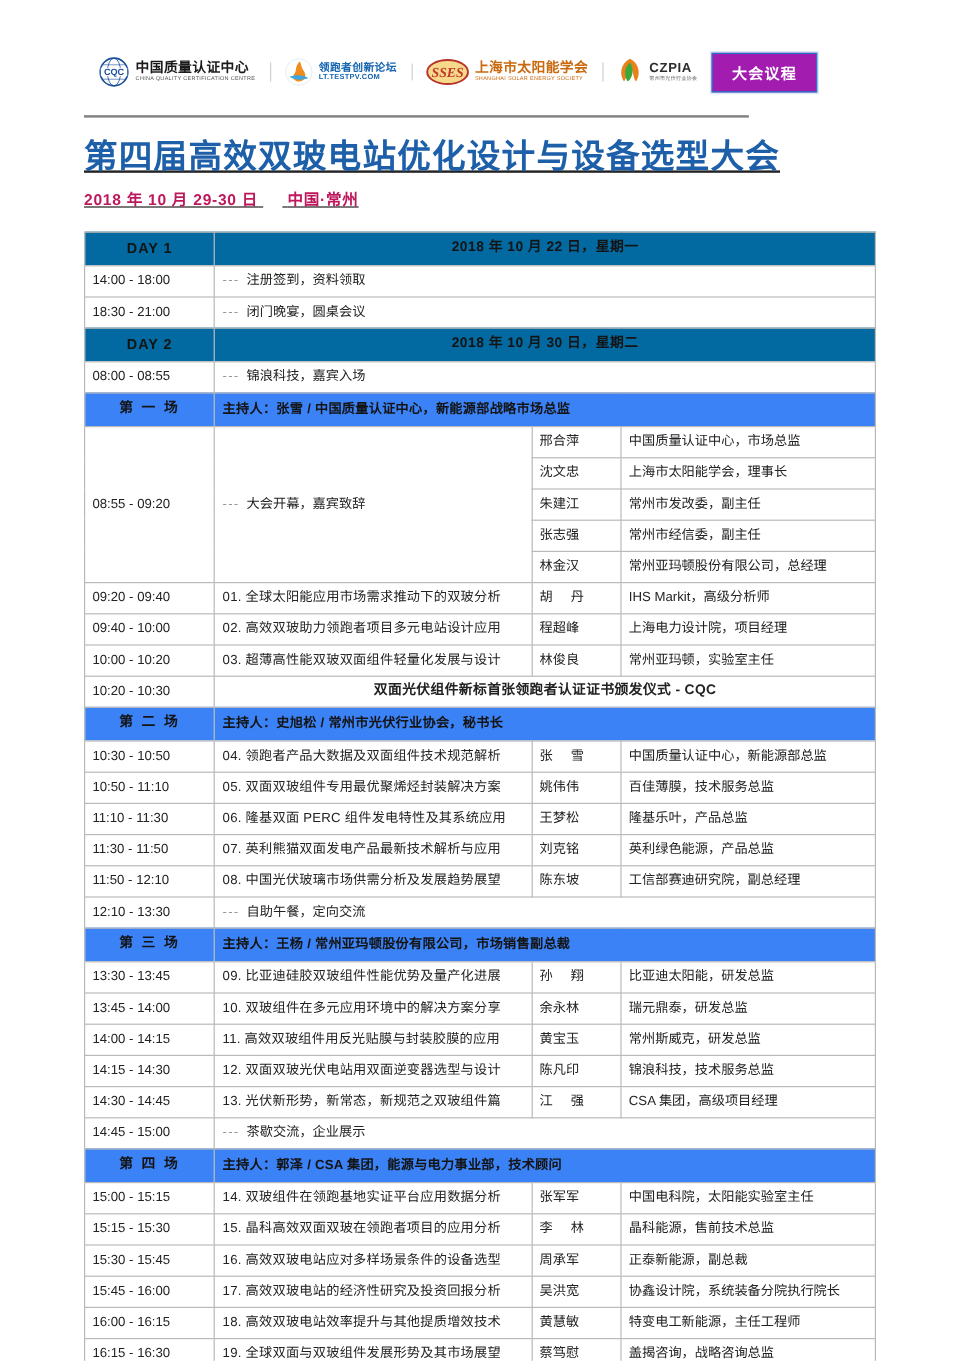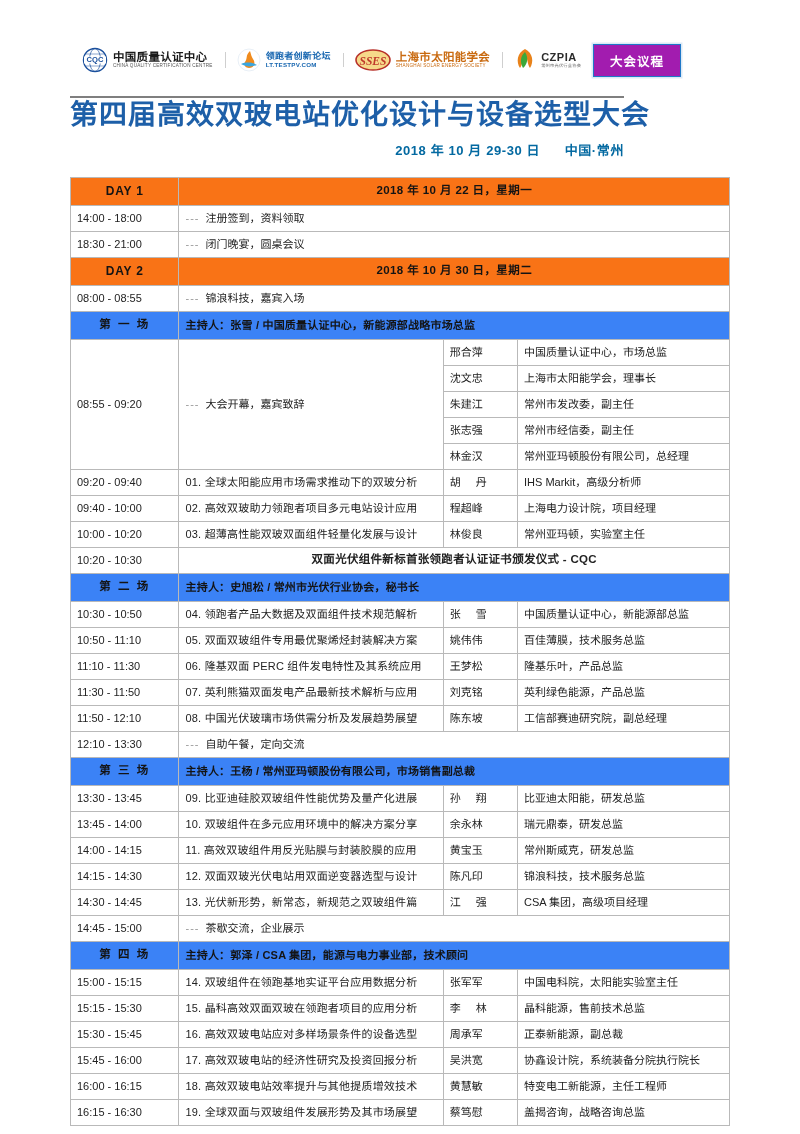--- a/index.html
+++ b/index.html
@@ -91,37 +91,39 @@
     box-shadow: 0 0 0 1.5px #dce9f6;
   }
   .header-rule {
     height: 2px;
     background: #7f7f7f;
     margin-top: 8px;
   }
 
   
   .title-block {
-    text-align: right;
+    text-align: left;
+    padding-top: 16px;
+    text-decoration: underline;
   }
   .main-title {
     font-family: "DejaVu Serif", "Liberation Serif", serif;
     font-size: 28px;
     font-weight: bold;
     color: #1d5fa8;
     letter-spacing: 1px;
     line-height: 1.2;
     margin: 0;
     white-space: nowrap;
   }
   .sub-title {
     margin-top: 8px;
     font-size: 13px;
     font-weight: bold;
-    color: #0369a1;
+    color: #be185d;
     letter-spacing: 0.6px;
   }
   .sub-title .sep { display: inline-block; width: 16px; }
 
   
   table.agenda {
     width: 660px;
     border-collapse: collapse;
     margin-top: 18px;
     table-layout: fixed;
@@ -133,21 +135,21 @@
     vertical-align: middle;
     line-height: 1.35;
     height: 19px;
   }
   .c-time   { width: 108px; text-align: center; white-space: nowrap; letter-spacing: 0.2px; }
   .c-topic  { width: 263px; }
   .c-name   { width: 74px;  text-align: center; white-space: nowrap; }
   .c-org    { width: 211px; }
 
   tr.day-row td {
-    background: #f97316;
+    background: #0369a1;
     font-weight: bold;
     color: #141414;
     height: 21px;
   }
   tr.day-row td.day-label {
     text-align: center;
     font-size: 12px;
     letter-spacing: 0.8px;
   }
   tr.day-row td.day-date {

